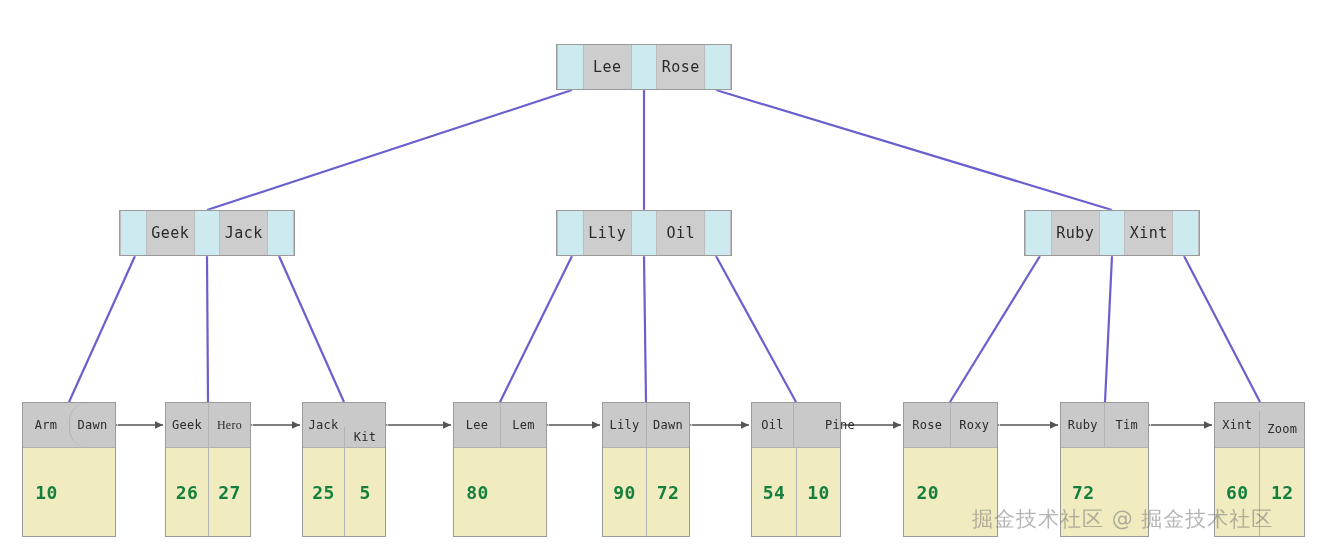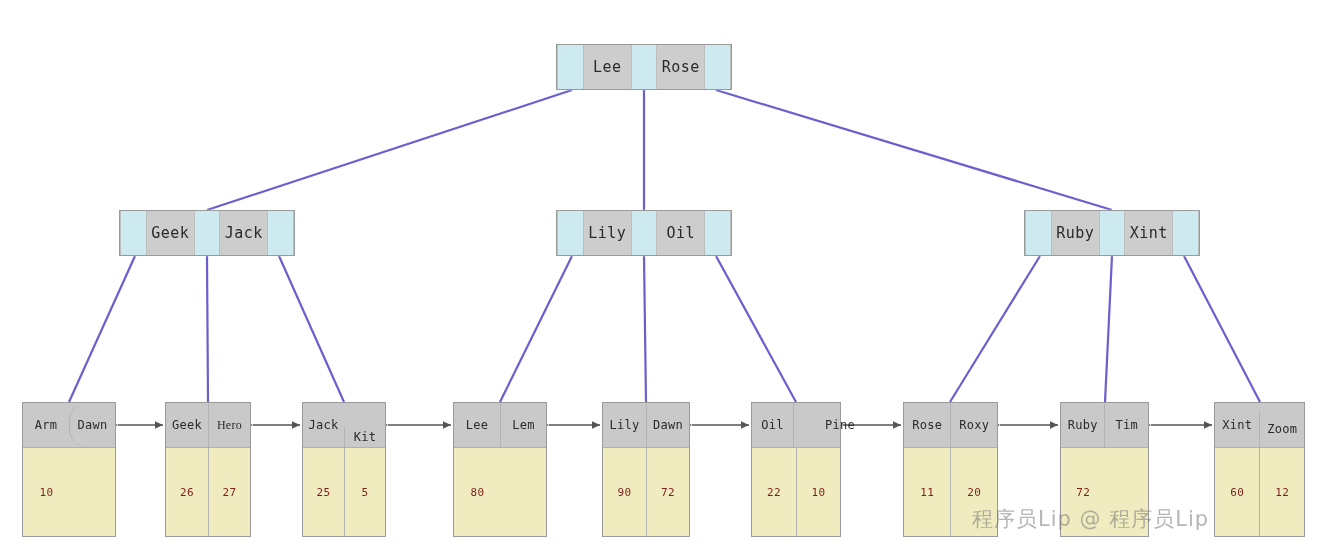--- a/index.html
+++ b/index.html
@@ -79,22 +79,23 @@
     justify-content: center;
     font-size: 12px;
     color: #2b2b2b;
     letter-spacing: 0.3px;
   }
   .leaf .kcell + .kcell,
   .leaf .vcell + .vcell {
     border-left: 1px solid #b3b3b3;
   }
   .leaf .vcell {
-    font-size: 11px;
-    color: #7f1d1d;
+    font-size: 18px;
+    color: #15803d;
+    font-weight: bold;
   }
 
   
   #watermark {
     position: absolute;
     left: 972px;
     top: 505px;
     font-family: "DejaVu Sans", "Liberation Sans", sans-serif;
     font-size: 21px;
     color: rgba(120,120,120,0.55);
@@ -219,31 +220,30 @@
           <div class="vcell" style="width: 44px;">90</div>
           <div class="vcell" style="width: 44px;">72</div>
         </div>
       </div>
       <div class="leaf" style="left: 751px; top: 402px; width: 90px; border-color: rgb(154, 154, 154);">
         <div class="krow" style="background: rgb(201, 201, 201);">
           <div class="kcell" style="width: 45px;">Oil</div>
           <div class="kcell" style="width: 45px; padding-left: 46px;">Pine</div>
         </div>
         <div class="vrow" style="background: rgb(240, 236, 192);">
-          <div class="vcell" style="width: 45px;">22</div>
+          <div class="vcell" style="width: 45px;">54</div>
           <div class="vcell" style="width: 45px;">10</div>
         </div>
       </div>
       <div class="leaf" style="left: 903px; top: 402px; width: 95px; border-color: rgb(154, 154, 154);">
         <div class="krow" style="background: rgb(201, 201, 201);">
           <div class="kcell" style="width: 47.5px;">Rose</div>
           <div class="kcell" style="width: 47.5px;">Roxy</div>
         </div>
         <div class="vrow" style="background: rgb(240, 236, 192);">
-          <div class="vcell" style="width: 47.5px;">11</div>
           <div class="vcell" style="width: 47.5px;">20</div>
         </div>
       </div>
       <div class="leaf" style="left: 1060px; top: 402px; width: 89px; border-color: rgb(154, 154, 154);">
         <div class="krow" style="background: rgb(201, 201, 201);">
           <div class="kcell" style="width: 44.5px;">Ruby</div>
           <div class="kcell" style="width: 44.5px;">Tim</div>
         </div>
         <div class="vrow" style="background: rgb(240, 236, 192);">
           <div class="vcell" style="width: 44.5px;">72</div>
@@ -254,15 +254,15 @@
           <div class="kcell" style="width: 45.5px;">Xint</div>
           <div class="kcell" style="width: 45.5px; margin-top: 8px;">Zoom</div>
         </div>
         <div class="vrow" style="background: rgb(240, 236, 192);">
           <div class="vcell" style="width: 45.5px;">60</div>
           <div class="vcell" style="width: 45.5px; text-align: center;">12</div>
         </div>
       </div>
     </div>
 
-  <div id="watermark">程序员Lip @ 程序员Lip</div>
+  <div id="watermark">掘金技术社区 @ 掘金技术社区</div>
 
 </div>
 
 </body></html>

